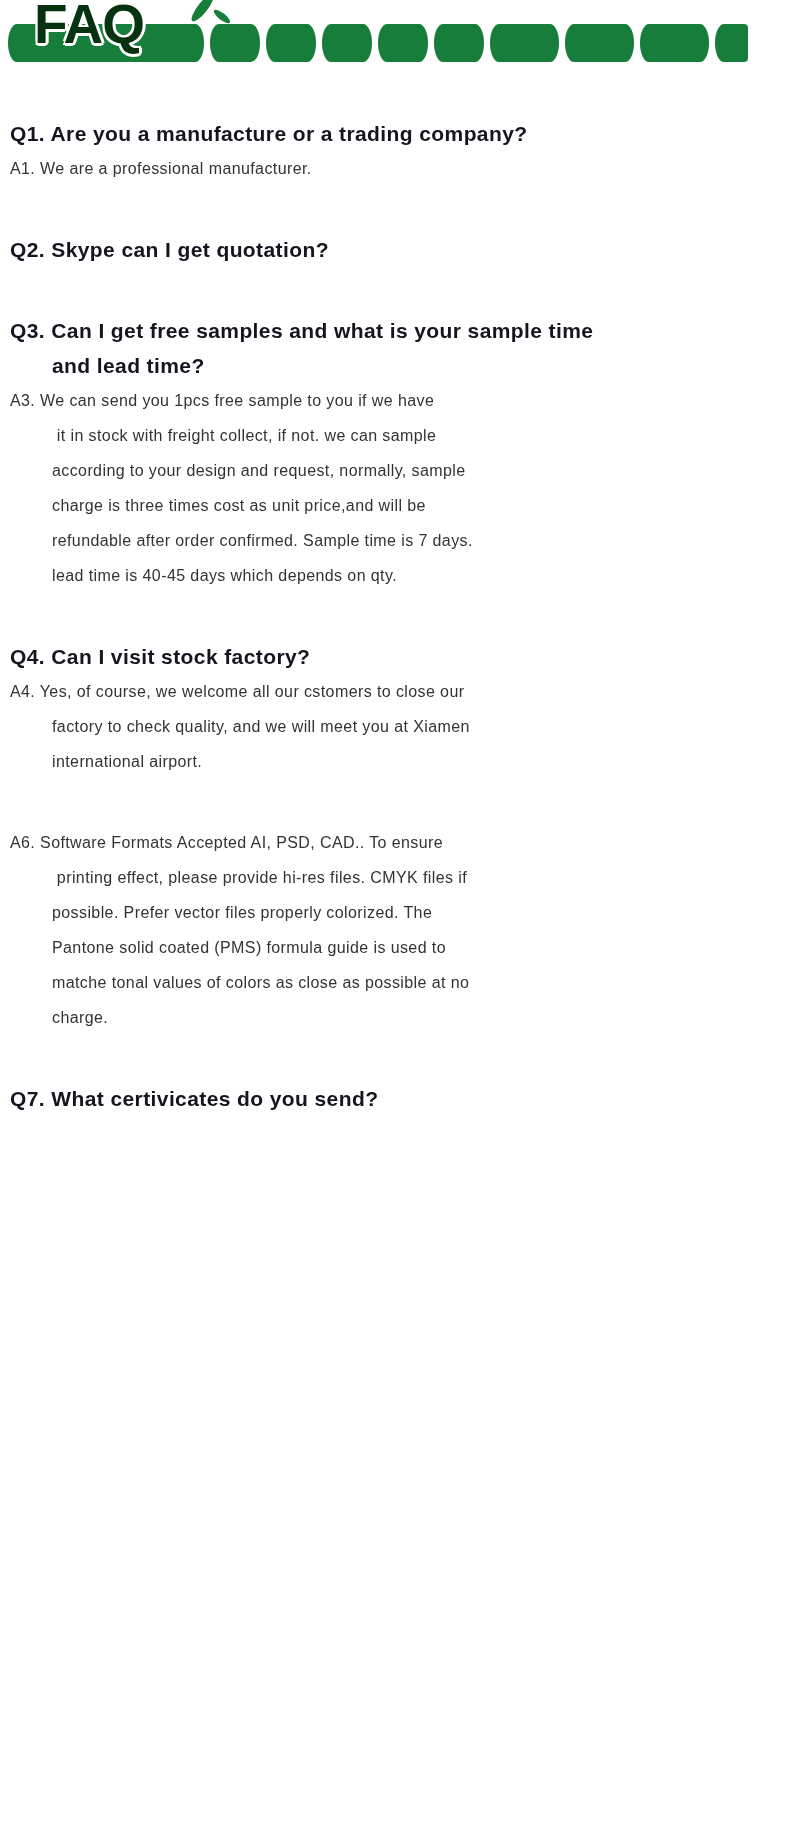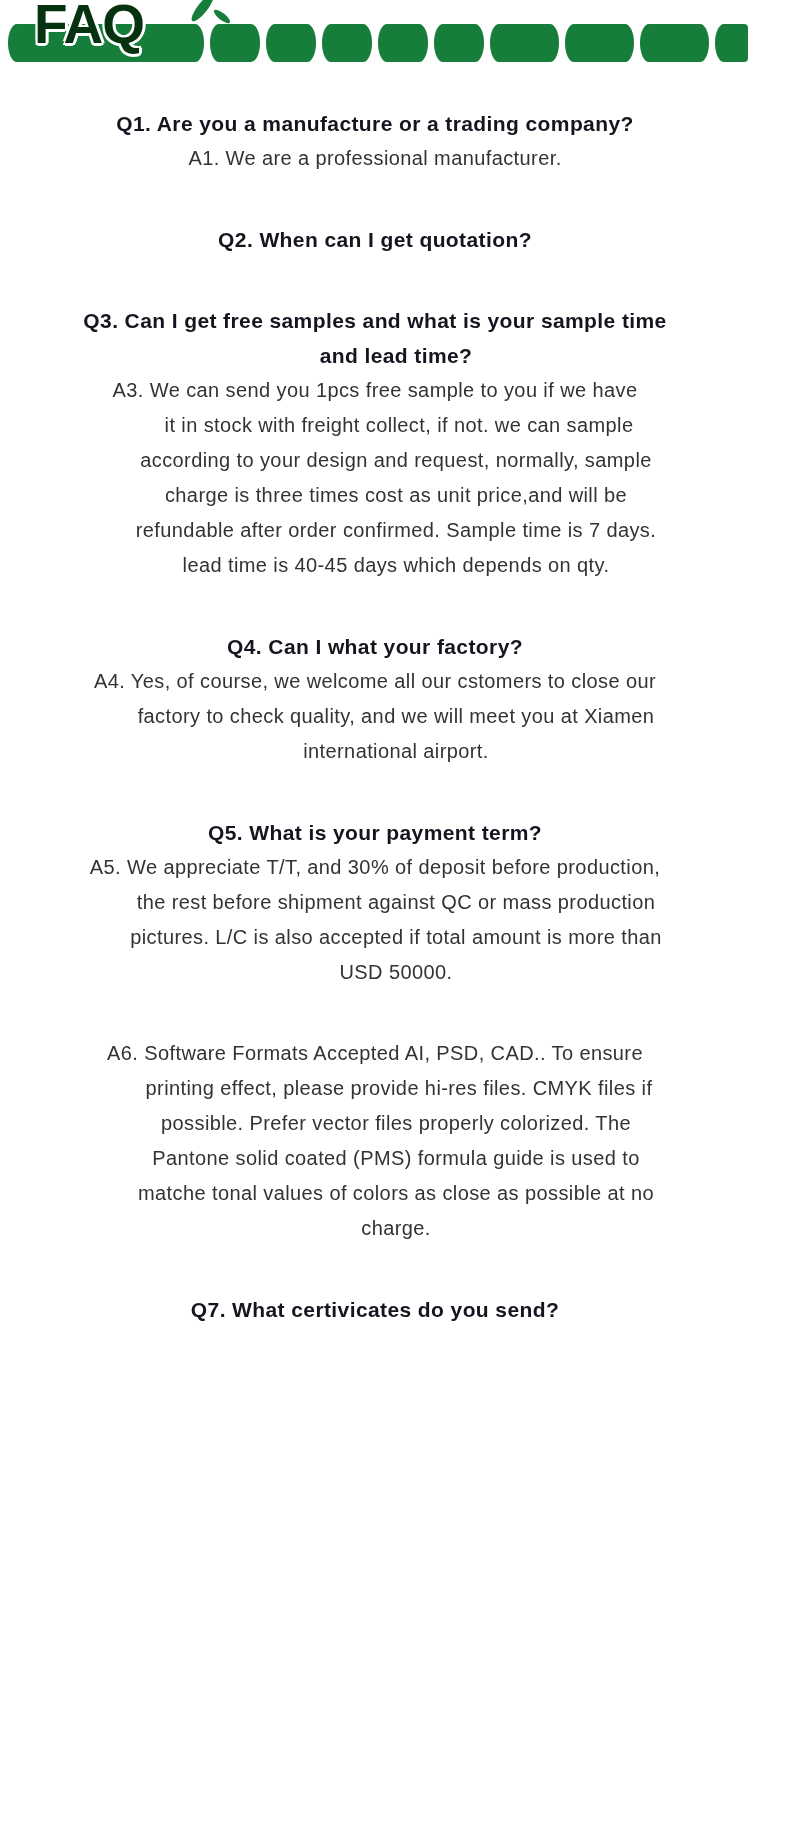--- a/index.html
+++ b/index.html
@@ -45,33 +45,33 @@
     font-size: 55px;
     line-height: 60px;
     font-weight: 800;
     letter-spacing: -1px;
     color: var(--title-green);
     text-shadow: -2px -2px 0 #fff, 2px -2px 0 #fff, -2px 2px 0 #fff, 2px 2px 0 #fff, 3px 0 0 #fff, 0 3px 0 #fff;
     z-index: 2;
   }
   
   .faq-list { padding: 40px 8px 40px 10px; }
-  .qa { margin: 0 0 46px 0; text-align: center; }
+  .qa { margin: 10px 0 46px 0; }
   .q {
     font-size: 21px;
     font-weight: bold;
     color: var(--question-color);
     line-height: 35px;
     letter-spacing: 0.4px;
     white-space: pre-wrap;
     padding-left: 42px;
     text-indent: -42px;
   }
   .a {
-    font-size: 20px;
+    font-size: 16px;
     font-weight: normal;
     color: var(--answer-color);
     line-height: 35px;
     letter-spacing: 0.4px;
     white-space: pre-wrap;
     padding-left: 42px;
     text-indent: -42px;
   }
 </style>
 </head>
@@ -95,44 +95,37 @@
     </div>
     <h1 class="faq-title">FAQ</h1>
   </header>
 
   <main class="faq-list" id="faq-list">
       <section class="qa">
         <div class="q">Q1. Are you a manufacture or a trading company?</div>
         <div class="a">A1. We are a professional manufacturer.</div>
       </section>
       <section class="qa">
-        <div class="q">Q2. When can I get quotation?</div>
+        <div class="q">Q2. Skype can I get quotation?</div>
       </section>
       <section class="qa">
         <div class="q">Q3. Can I get free samples and what is your sample time
 and lead time?</div>
         <div class="a">A3. We can send you 1pcs free sample to you if we have
  it in stock with freight collect, if not. we can sample
 according to your design and request, normally, sample
 charge is three times cost as unit price,and will be
 refundable after order confirmed. Sample time is 7 days.
 lead time is 40-45 days which depends on qty.</div>
       </section>
       <section class="qa">
-        <div class="q">Q4. Can I what your factory?</div>
+        <div class="q">Q4. Can I visit stock factory?</div>
         <div class="a">A4. Yes, of course, we welcome all our cstomers to close our
 factory to check quality, and we will meet you at Xiamen
 international airport.</div>
-      </section>
-      <section class="qa">
-        <div class="q">Q5. What is your payment term?</div>
-        <div class="a">A5. We appreciate T/T, and 30% of deposit before production,
-the rest before shipment against QC or mass production
-pictures. L/C is also accepted if total amount is more than
-USD 50000.</div>
       </section>
       <section class="qa">
         <div class="a">A6. Software Formats Accepted AI, PSD, CAD.. To ensure
  printing effect, please provide hi-res files. CMYK files if
 possible. Prefer vector files properly colorized. The
 Pantone solid coated (PMS) formula guide is used to
 matche tonal values of colors as close as possible at no
 charge.</div>
       </section>
       <section class="qa">

